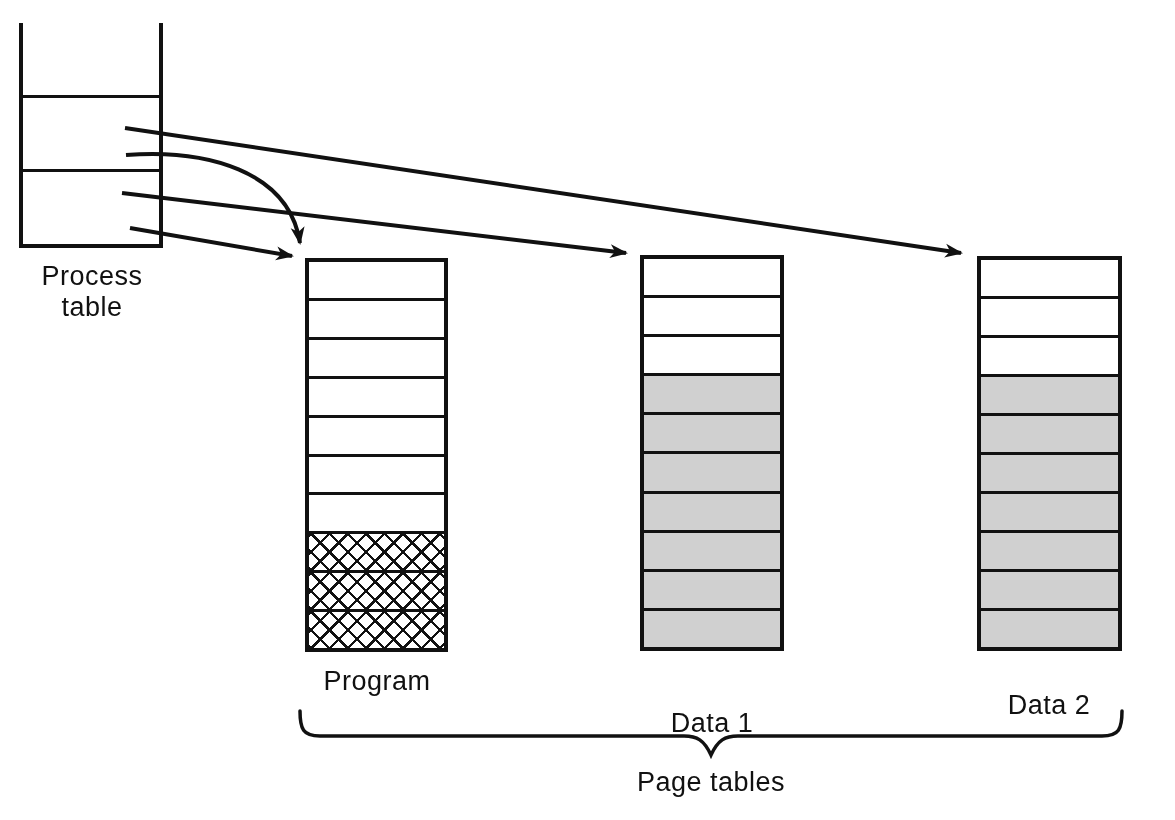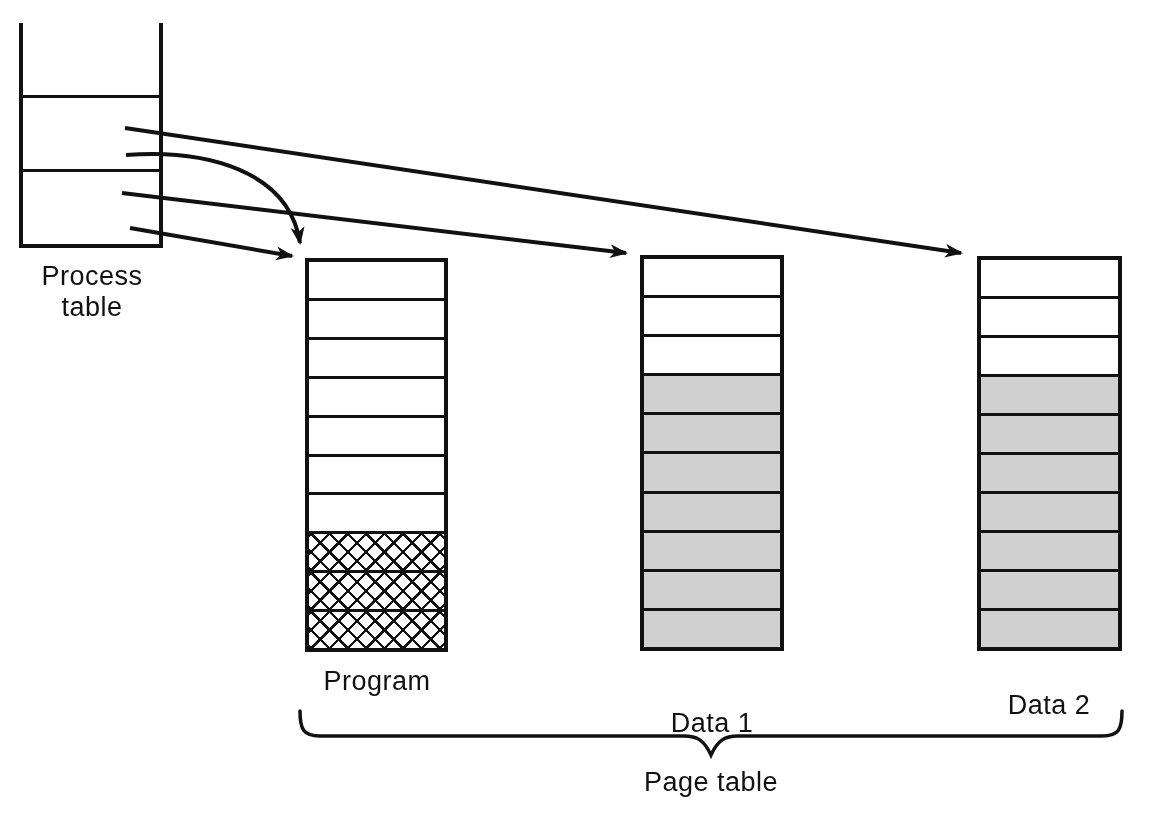--- a/index.html
+++ b/index.html
@@ -149,15 +149,15 @@
 
   <div class="lbl" id="lbl-program">Program</div>
 
   <div class="lbl" id="lbl-process">Process
 table</div>
 
   <div class="lbl" id="lbl-data1">Data 1</div>
 
   <div class="lbl" id="lbl-data2">Data 2</div>
 
-  <div class="lbl" id="lbl-pagetables">Page table</div>
+  <div class="lbl" id="lbl-pagetables">Page tables</div>
 
 </div>
 
 </body></html>

